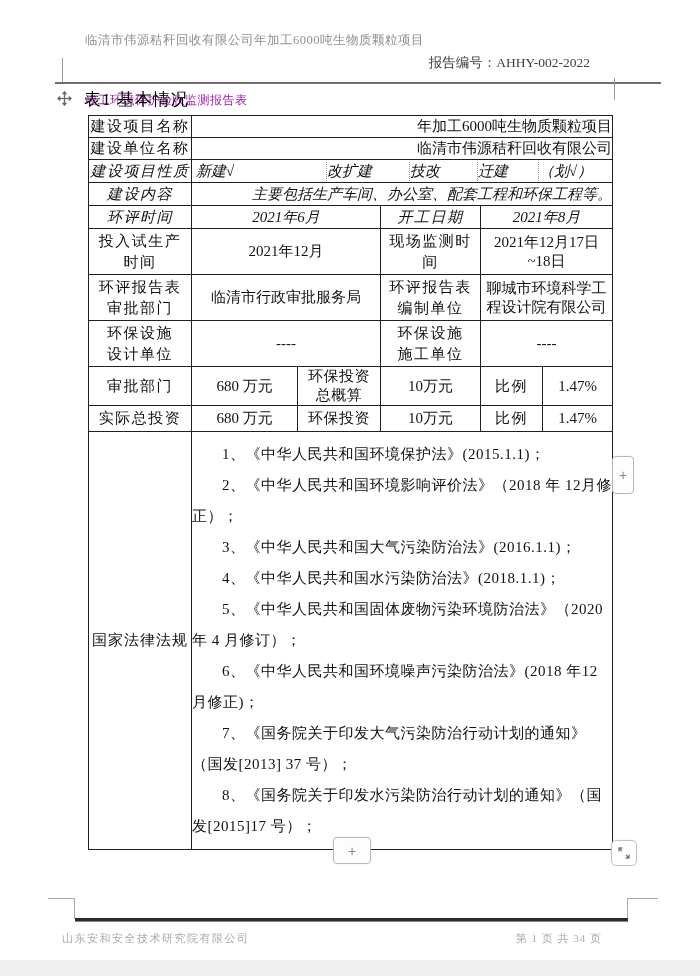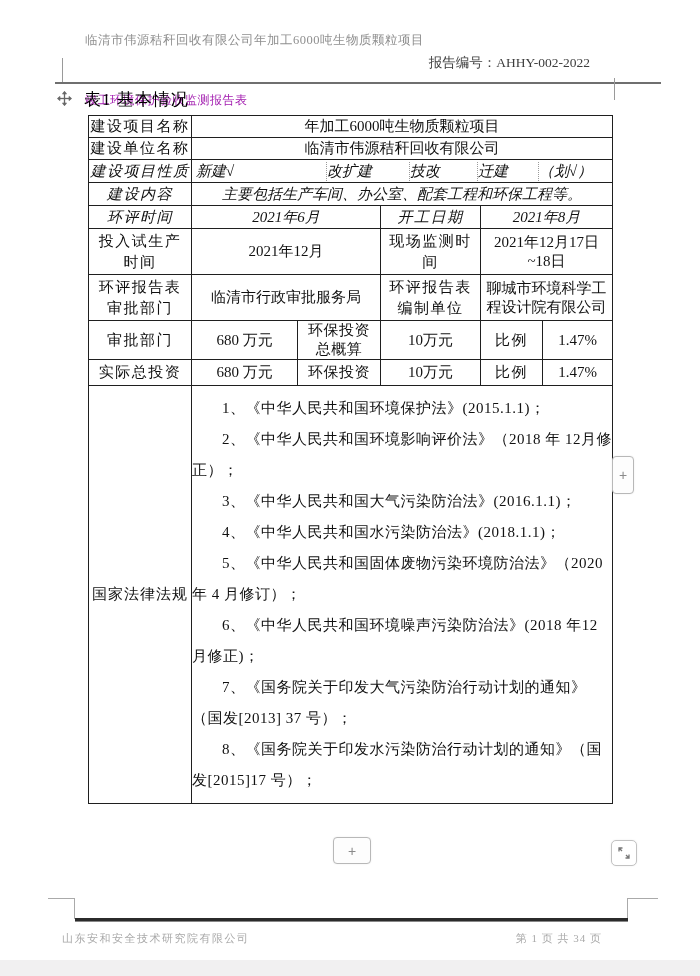--- a/index.html
+++ b/index.html
@@ -15,21 +15,21 @@
   .hdr-rule{position:absolute;left:55px;top:82px;width:606px;height:2px;background:#6f6f6f;}
   .hdr-tick-left{position:absolute;left:62px;top:58px;width:1px;height:24px;background:#9a9a9a;}
   .hdr-tick-right{position:absolute;left:614px;top:78px;width:1px;height:22px;background:#9a9a9a;}
   
   .tbl-title{position:absolute;left:84px;top:88px;font-size:17px;font-weight:normal;color:#000;letter-spacing:1px;}
   .move-handle{position:absolute;left:56px;top:90px;width:17px;height:17px;display:flex;align-items:center;justify-content:center;cursor:move;}
   
   table.main{position:absolute;left:88px;top:115px;width:524px;border-collapse:collapse;table-layout:fixed;font-size:15px;}
   table.main td{border:1.5px solid #1f1f1f;padding:0;vertical-align:middle;overflow:hidden;}
   td.lab{text-align:center;letter-spacing:1.5px;line-height:21px;}
-  td.val{text-align:center;padding-left:4px;}
+  td.val{text-align:right;padding-left:4px;}
   td.ctr{text-align:center;}
   .pre{white-space:pre-line;}
   tr.h21 td{height:21px;}
   tr.h22 td{height:22px;font-style:italic;}
   tr.h45 td{height:45px;}
   tr.h38 td{height:38px;line-height:19px;}
   tr.h25 td{height:25px;}
   .nature-flex{display:flex;height:100%;align-items:center;gap:12px;}
   .n-new{flex:1;padding-left:4px;text-align:left;}
   .n-opt{border-left:1px dotted #9a9a9a;text-align:left;flex:0 0 auto;}
@@ -131,20 +131,28 @@
     </tr>
     <tr class="h45">
       <td class="lab pre">环评报告表
 审批部门</td>
       <td class="ctr" colspan="2">临清市行政审批服务局</td>
       <td class="lab pre">环评报告表
 编制单位</td>
       <td class="ctr pre" colspan="2">聊城市环境科学工
 程设计院有限公司</td>
     </tr>
+    <tr class="h45">
+      <td class="lab pre">环保设施
+设计单位</td>
+      <td class="ctr" colspan="2">----</td>
+      <td class="lab pre">环保设施
+施工单位</td>
+      <td class="ctr" colspan="2">----</td>
+    </tr>
     <tr class="h38">
       <td class="lab">审批部门</td>
       <td class="ctr">680 万元</td>
       <td class="lab pre" style="letter-spacing:.5px">环保投资
 总概算</td>
       <td class="ctr">10万元</td>
       <td class="lab">比例</td>
       <td class="ctr">1.47%</td>
     </tr>
     <tr class="h25">

